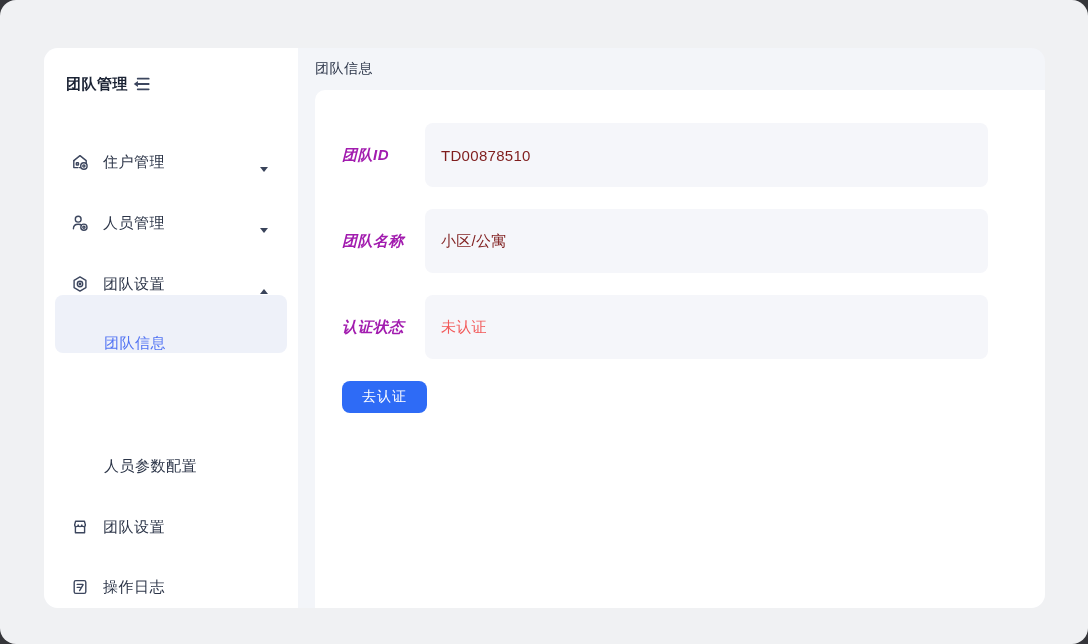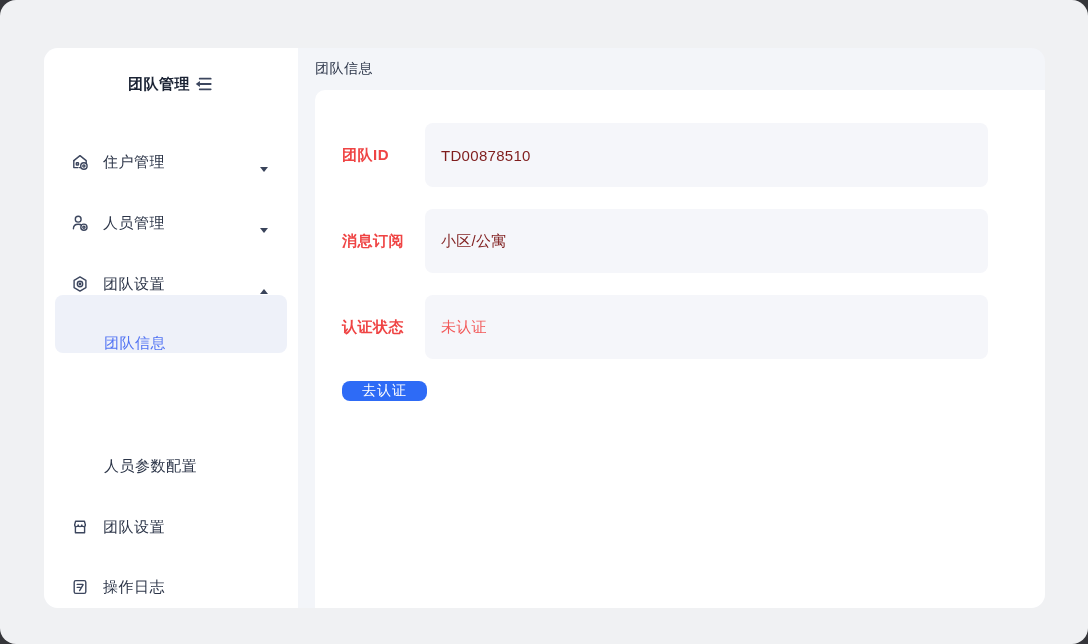--- a/index.html
+++ b/index.html
@@ -36,21 +36,21 @@
     flex: 0 0 auto;
   }
   .side-title-row {
     position: absolute;
     top: 22px;
     left: 22px;
     right: 20px;
     height: 28px;
     display: flex;
     align-items: center;
-    justify-content: center;
+    justify-content: flex-start;
   }
   .side-title {
     font-size: 15px;
     font-weight: bold;
     color: #1b2334;
     letter-spacing: 0.5px;
   }
   .fold-btn {
     background: none;
     border: none;
@@ -139,22 +139,23 @@
     display: flex;
     align-items: center;
     height: 64px;
     margin-bottom: 22px;
   }
   .form-label {
     width: 83px;
     flex: 0 0 auto;
     font-size: 15px;
     font-weight: bold;
-    color: #ef4444;
+    color: #a21caf;
     letter-spacing: 0.5px;
+    font-style: italic;
   }
   .field-box {
     flex: 1;
     height: 64px;
     background: #f5f6fa;
     border-radius: 8px;
     display: flex;
     align-items: center;
     padding: 0 20px 0 16px;
     box-sizing: border-box;
@@ -172,21 +173,21 @@
     background: none;
     border: none;
     padding: 0;
     cursor: pointer;
     display: flex;
     align-items: center;
   }
   .primary-btn {
     margin-top: 16px;
     width: 85px;
-    height: 20px;
+    height: 32px;
     background: #2e6bf6;
     color: #ffffff;
     font-size: 14px;
     font-family: Liberation Mono, monospace;
     border: none;
     border-radius: 8px;
     cursor: pointer;
     display: flex;
     align-items: center;
     justify-content: center;
@@ -300,21 +301,21 @@
 
         <div class="form-row">
           <span class="form-label">团队ID</span>
           <div class="field-box">
             <span class="field-value">TD00878510</span>
           </div>
         </div>
 
 
         <div class="form-row">
-          <span class="form-label">消息订阅</span>
+          <span class="form-label">团队名称</span>
           <div class="field-box">
             <span class="field-value">小区/公寓</span>
           </div>
         </div>
 
         <div class="form-row">
           <span class="form-label">认证状态</span>
           <div class="field-box">
             <span class="field-value error">未认证</span>
           </div>

